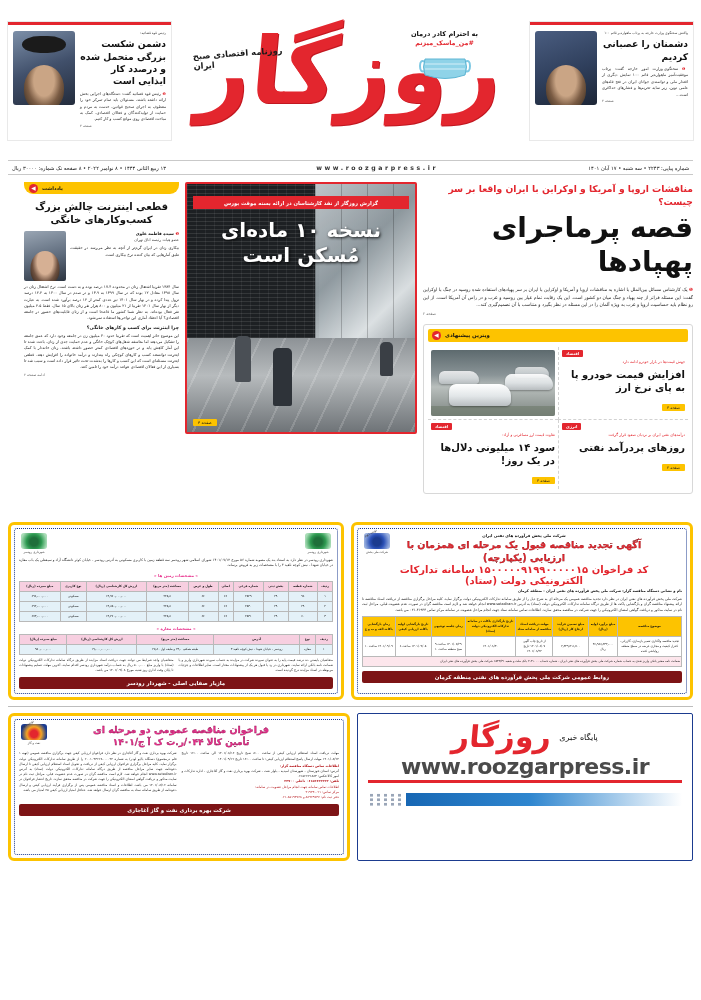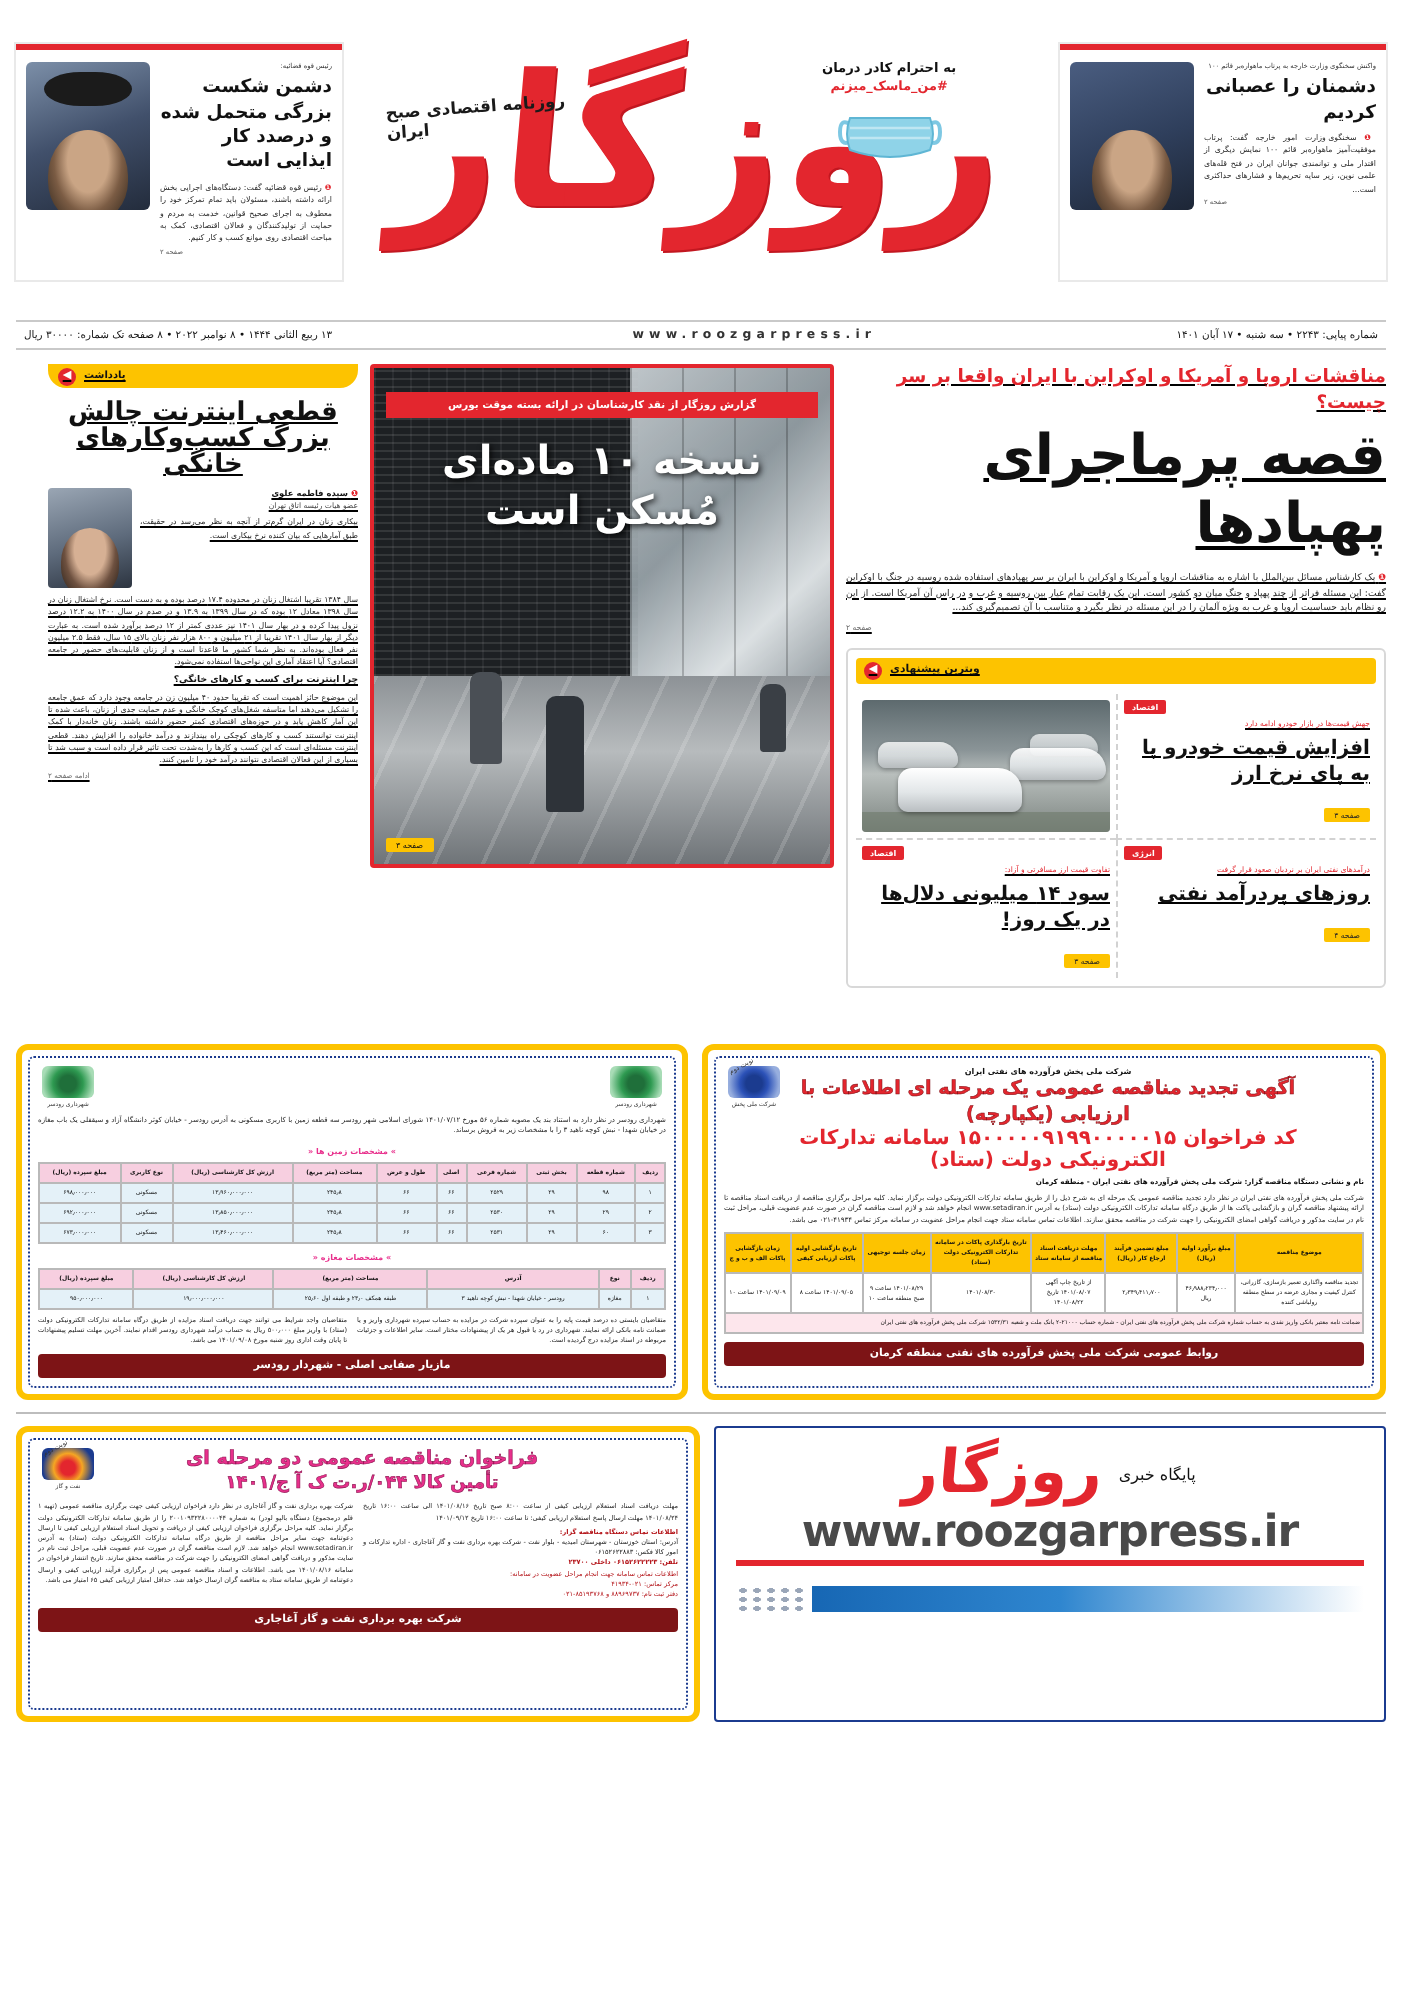--- a/index.html
+++ b/index.html
@@ -67,21 +67,21 @@
   .infobar {
     position:absolute; left:8px; right:8px; top:160px; height:15px;
     border-top:1px solid #c9c9c9; border-bottom:1px solid #c9c9c9;
     display:flex; align-items:center; justify-content:space-between; padding:0 4px;
   }
   .info-right { font-size:5.2px; color:#111; }
   .info-url { font-size:6.2px; color:#333; letter-spacing:2.6px; font-weight:bold; direction:ltr; }
   .info-left { font-size:5.2px; color:#111; direction:rtl; }
 
   
-  .news { position:absolute; top:182px; left:8px; right:8px; height:330px; display:flex; gap:6px;text-decoration:underline; }
+  .news { position:absolute; top:182px; left:8px; right:8px; height:330px; display:flex; gap:6px; }
 
   
   .lead { width:270px; }
   .lead-kicker { font-size:9.2px; font-weight:bold; color:#e3262e; line-height:13px; text-align:right; }
   .lead-title {
     font-size:28px; font-weight:bold; color:#111; line-height:34px;
     text-align:right; margin-top:3px; letter-spacing:-1px;
   }
   .lead-body { font-size:4.6px; line-height:7.6px; color:#222; text-align:justify; margin-top:7px; }
   .lead-body .dot { color:#e3262e; font-weight:bold; }
@@ -175,21 +175,21 @@
     font-size:4px; padding:1px 5px; border-radius:1px;
   }
 
   
   .notecol { width:155px; }
   .note-hdr {
     display:flex; align-items:center; justify-content:flex-end; gap:4px;
     background:#fdc300; border-radius:0 0 9px 9px; height:12px; padding:0 5px;
   }
   .note-hdr .nh-label { font-size:5px; font-weight:bold; color:#111; }
-  .note-title { font-size:13px; font-weight:bold; color:#111; text-align:center; line-height:13px; margin-top:6px; }
+  .note-title { font-size:10px; font-weight:bold; color:#111; text-align:center; line-height:13px; margin-top:6px; }
   .note-author { display:flex; gap:4px; margin-top:5px; }
   .na-photo {
     width:42px; height:50px; flex:0 0 42px; border-radius:2px; position:relative; overflow:hidden;
     background:linear-gradient(165deg,#9aa6b4 0%,#5e6b7c 55%,#2c3440 100%);
   }
   .na-photo::after {
     content:""; position:absolute; left:50%; bottom:-4px; transform:translateX(-50%);
     width:29px; height:34px; border-radius:50% 50% 42% 42%;
     background:radial-gradient(ellipse at 50% 32%, #d6b094 0 38%, #6e5140 62%, #211a14 100%);
   }
@@ -419,21 +419,21 @@
 
     <div class="ad-row">
 
       <div class="ad yellow" style="flex:0 0 342px;">
         <div class="inner">
           <div class="note-label">نوبت دوم</div>
           <div class="ad-head">
             <div class="ad-stamp"></div>
             <div class="ad-title">
               <div style="font-size:4px;color:#111;font-weight:bold;">شرکت ملی پخش فرآورده های نفتی ایران</div>
-              <div class="t1">آگهی تجدید مناقصه عمومی یک مرحله ای اطلاعات با ارزیابی (یکپارچه)</div>
+              <div class="t1">آگهی تجدید مناقصه قبول یک مرحله ای همزمان با ارزیابی (یکپارچه)</div>
               <div class="t2">کد فراخوان ۱۵۰۰۰۰۰۹۱۹۹۰۰۰۰۰۱۵ سامانه تدارکات الکترونیکی دولت (ستاد)</div>
             </div>
             <div class="ad-logo">
               <div class="lg-mark"></div>
               <div class="lg-cap">شرکت ملی پخش</div>
             </div>
           </div>
 
           <div class="ad-sub">نام و نشانی دستگاه مناقصه گزار: شرکت ملی پخش فرآورده های نفتی ایران - منطقه کرمان</div>
           <div class="ad-p">شرکت ملی پخش فرآورده های نفتی ایران در نظر دارد تجدید مناقصه عمومی یک مرحله ای به شرح ذیل را از طریق سامانه تدارکات الکترونیکی دولت برگزار نماید. کلیه مراحل برگزاری مناقصه از دریافت اسناد مناقصه تا ارائه پیشنهاد مناقصه گران و بازگشایی پاکت ها از طریق درگاه سامانه تدارکات الکترونیکی دولت (ستاد) به آدرس www.setadiran.ir انجام خواهد شد و لازم است مناقصه گران در صورت عدم عضویت قبلی، مراحل ثبت نام در سایت مذکور و دریافت گواهی امضای الکترونیکی را جهت شرکت در مناقصه محقق سازند. اطلاعات تماس سامانه ستاد جهت انجام مراحل عضویت در سامانه مرکز تماس ۴۱۹۳۴-۰۲۱ می باشد.</div>

